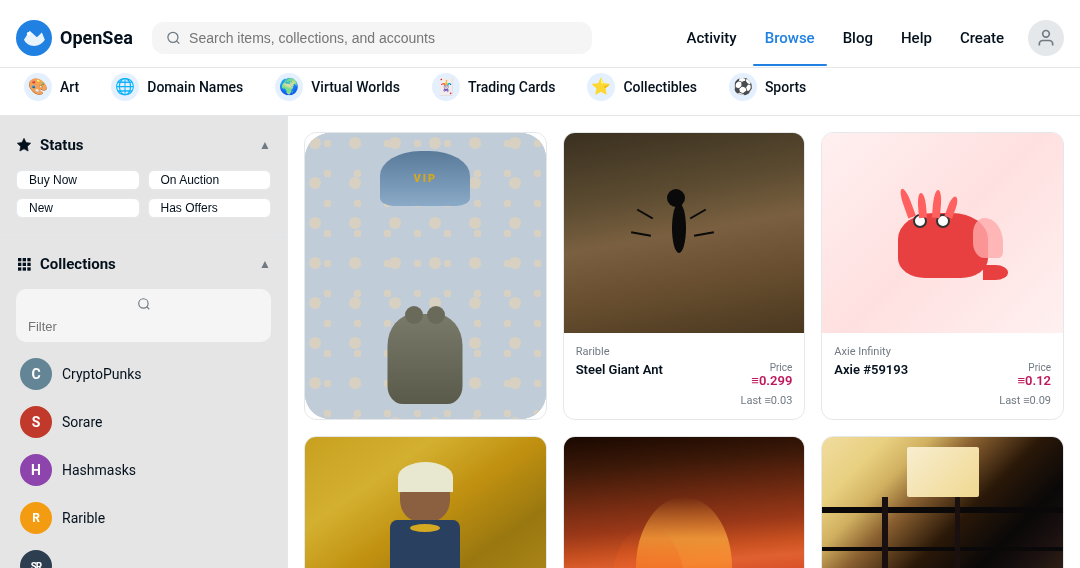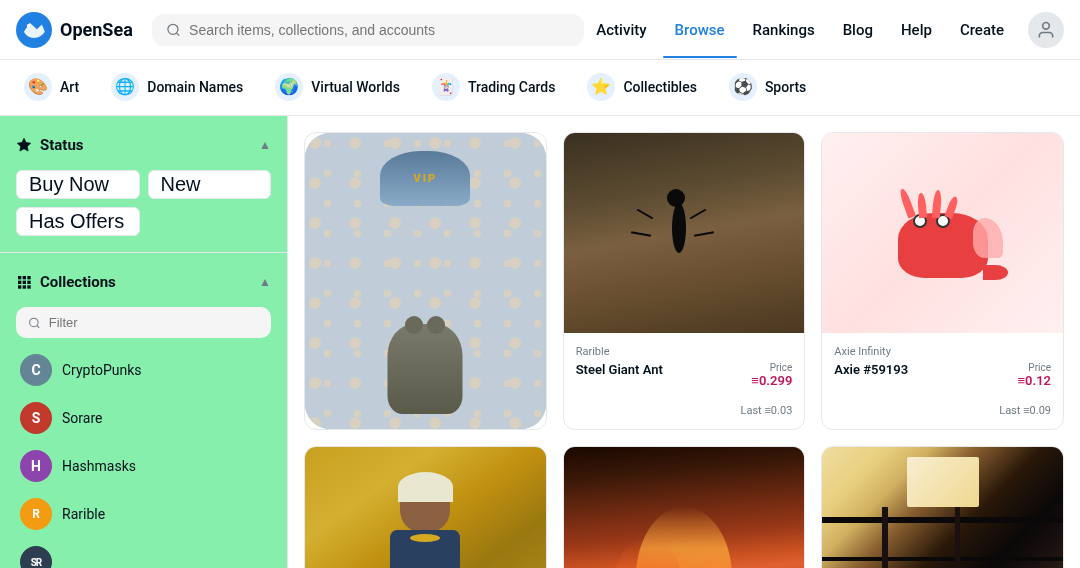--- a/index.html
+++ b/index.html
@@ -7,21 +7,21 @@
 
     
     .header {
       display: flex;
       align-items: center;
       height: 60px;
       padding: 0 16px;
       border-bottom: 1px solid #e5e8eb;
       background: #fff;
       position: sticky;
-      top: 0;
+      top: 8px;
       z-index: 100;
     }
     .logo-area {
       display: flex;
       align-items: center;
       gap: 8px;
       margin-right: 16px;
       min-width: 120px;
     }
     .logo-icon {
@@ -132,21 +132,21 @@
       height: calc(100vh - 116px);
       overflow: hidden;
     }
 
     
     .sidebar {
       width: 288px;
       min-width: 288px;
       border-right: 1px solid #e5e8eb;
       overflow-y: auto;
-      background: #86efac;
+      background: #e5e5e5;
     }
     .sidebar-section {
       padding: 16px;
       border-bottom: 1px solid #e5e8eb;
     }
     .sidebar-section-header {
       display: flex;
       align-items: center;
       justify-content: space-between;
       cursor: pointer;
@@ -167,36 +167,37 @@
     .status-buttons {
       display: grid;
       grid-template-columns: 1fr 1fr;
       gap: 8px;
       margin-top: 12px;
     }
     .status-btn {
       border: 1px solid #e5e8eb;
       border-radius: 6px;
       padding: 2px 12px;
-      font-size: 20px;
+      font-size: 12px;
       font-weight: 500;
       color: #04111d;
       cursor: pointer;
       background: #fff;
       text-align: left;
     }
 
     .collections-search {
       display: flex;
       align-items: center;
       background: #f5f5f5;
       border-radius: 10px;
       padding: 8px 12px;
       gap: 8px;
       margin-top: 12px;
+      flex-direction: column;
     }
     .collections-search input {
       border: none;
       background: transparent;
       outline: none;
       font-size: 13px;
       width: 100%;
     }
 
     .collection-list {
@@ -275,21 +276,21 @@
     .nft-price-value {
       font-size: 13px;
       font-weight: 600;
       color: #be185d;
     }
     .nft-last {
       display: flex;
       justify-content: flex-end;
       font-size: 11px;
       color: #707a83;
-      margin-top: 16px;
+      margin-top: 6px;
     }
 
     
     .nft-visual {
       width: 100%;
       height: 200px;
       position: relative;
       overflow: hidden;
     }
 
@@ -335,21 +336,20 @@
     <svg width="16" height="16" viewBox="0 0 24 24" fill="none" stroke="#707a83" stroke-width="2">
       <circle cx="11" cy="11" r="8"></circle>
         <line x1="21" y1="21" x2="16.65" y2="16.65"></line>
     </svg>
     <input type="text" placeholder="Search items, collections, and accounts" style="">
   </div>
 
   <nav class="nav-links">
     <a class="nav-link">Activity</a>
     <a class="nav-link active">Browse</a>
-    <a class="nav-link">Rankings</a>
     <a class="nav-link">Blog</a>
     <a class="nav-link">Help</a>
     <a class="nav-link">Create</a>
     <div class="avatar-btn">
       <svg width="20" height="20" viewBox="0 0 24 24" fill="none" stroke="#707a83" stroke-width="2">
         <path d="M20 21v-2a4 4 0 0 0-4-4H8a4 4 0 0 0-4 4v2"></path>
           <circle cx="12" cy="7" r="4"></circle>
       </svg>
     </div>
   </nav>
@@ -391,20 +391,21 @@
         <div class="sidebar-section-title">
           <svg width="16" height="16" viewBox="0 0 24 24" fill="#04111d" stroke="#04111d" stroke-width="1">
             <polygon points="12 2 15.09 8.26 22 9.27 17 14.14 18.18 21.02 12 17.77 5.82 21.02 7 14.14 2 9.27 8.91 8.26 12 2"></polygon>
           </svg>
           <span>Status</span>
         </div>
         <span class="chevron">▲</span>
       </div>
       <div class="status-buttons">
         <button class="status-btn">Buy Now</button>
+        <button class="status-btn">On Auction</button>
         <button class="status-btn">New</button>
         <button class="status-btn">Has Offers</button>
       </div>
     </div>
 
     <div class="sidebar-section">
       <div class="sidebar-section-header">
         <div class="sidebar-section-title">
           <svg width="16" height="16" viewBox="0 0 24 24" fill="#04111d">
             <rect x="3" y="3" width="5" height="5"></rect>

